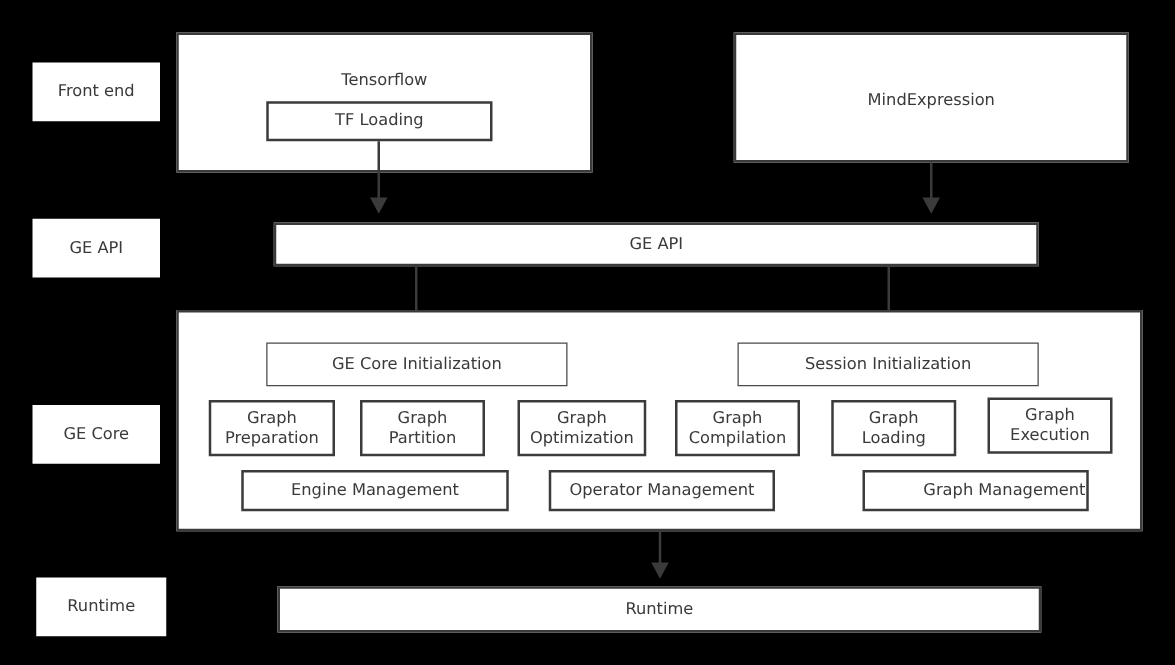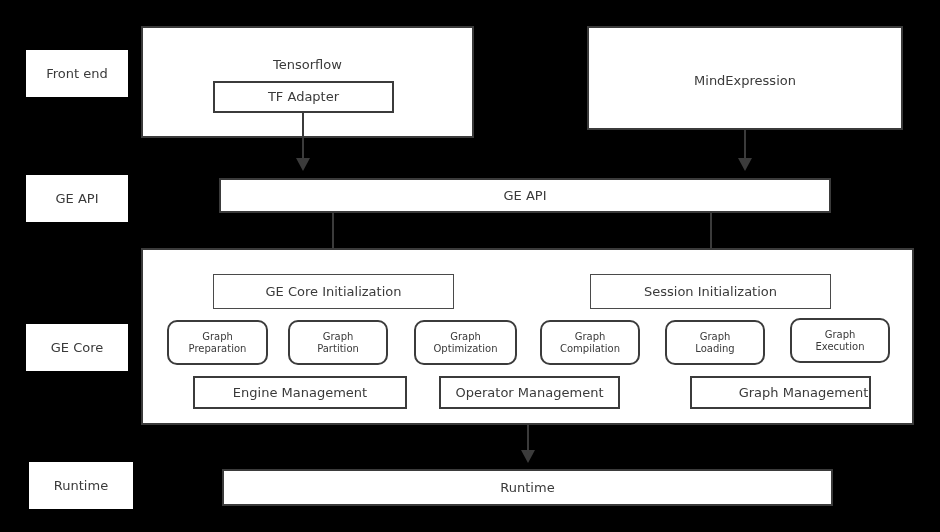--- a/index.html
+++ b/index.html
@@ -57,21 +57,21 @@
   }
   .arrowhead {
     position: absolute;
     width: 0;
     height: 0;
     border-left: 7px solid transparent;
     border-right: 7px solid transparent;
     border-top: 13px solid #3b3b3b;
   }
   .fs13 { font-size: 13px; }
-  .fs125 { font-size: 10px; border-radius: 10px; }
+  .fs125 { font-size: 13px; }
 </style>
 </head>
 <body>
 
 <div id="canvas">
 
   <div class="box plain fs13" style="left:26px; top:50px; width:102px; height:47px;">
     <span>Front end</span>
   </div>
 
@@ -84,21 +84,21 @@
   </div>
 
   <div class="box plain fs13" style="left:29px; top:462px; width:104px; height:47px;">
     <span>Runtime</span>
   </div>
 
   <div class="container-box" style="left:141px; top:26px; width:333px; height:112px;">
     <div class="label-title fs13" style="top:29px;">Tensorflow</div>
   </div>
   <div class="box outlined fs13" style="left:213px; top:81px; width:181px; height:32px;">
-    <span>TF Adapter</span>
+    <span>TF Loading</span>
   </div>
 
   <div class="container-box" style="left:587px; top:26px; width:316px; height:104px;">
     <div class="label-title fs13" style="top:45px;">MindExpression</div>
   </div>
 
   <div class="vline" style="left:302px; top:113px; height:48px;"></div>
   <div class="arrowhead" style="left:296px; top:158px;"></div>
 
   <div class="vline" style="left:744px; top:130px; height:31px;"></div>

